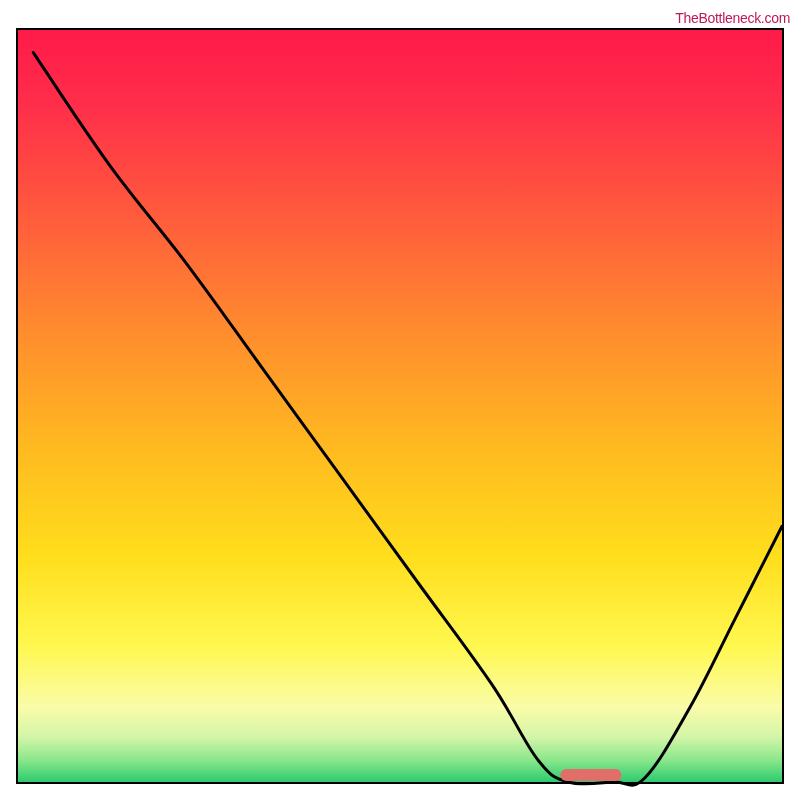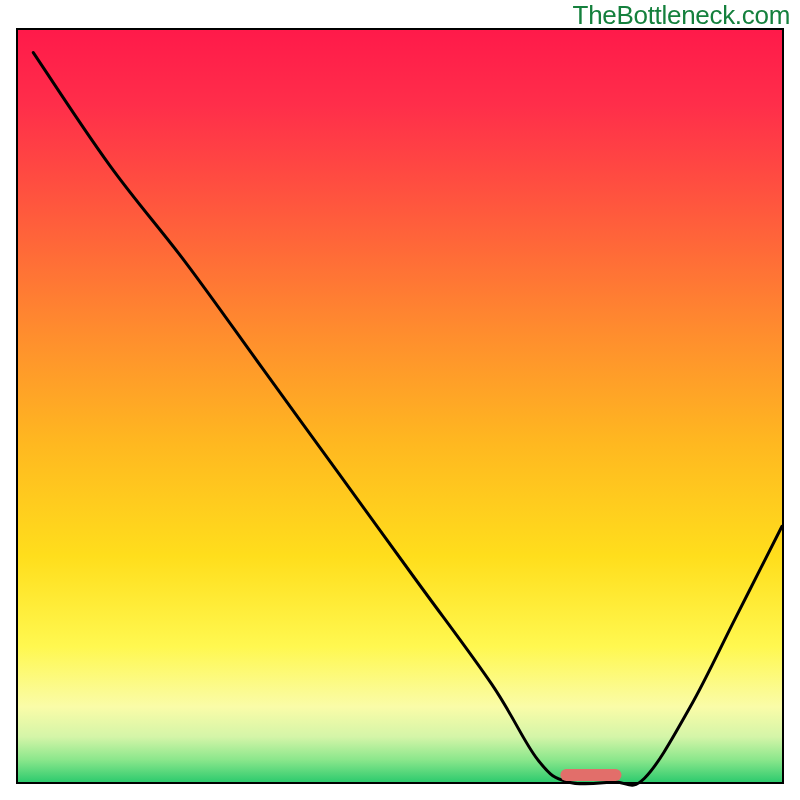--- a/index.html
+++ b/index.html
@@ -6,24 +6,24 @@
     margin: 0;
     padding: 0;
     width: 800px;
     height: 800px;
     position: relative;
     font-family: Arial, sans-serif;
     background: #fff;
   }
   .watermark {
     position: absolute;
-    top: 0;
+    top: 10px;
     right: 10px;
-    font-size: 26px;
-    color: #15803d;
+    font-size: 14px;
+    color: #be185d;
     font-weight: normal;
     z-index: 10;
     letter-spacing: -0.3px;
   }
   .chart-wrap {
     position: absolute;
     top: 0;
     left: 0;
     width: 800px;
     height: 800px;

